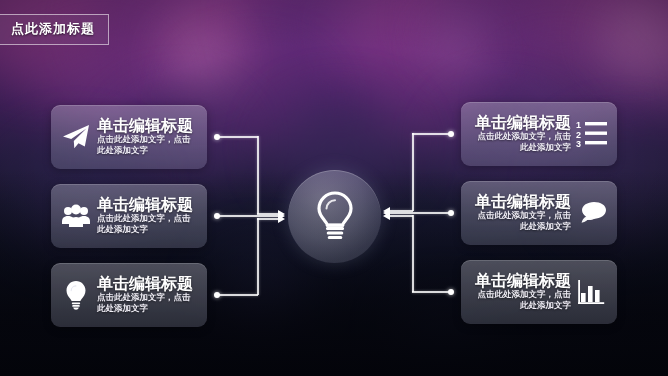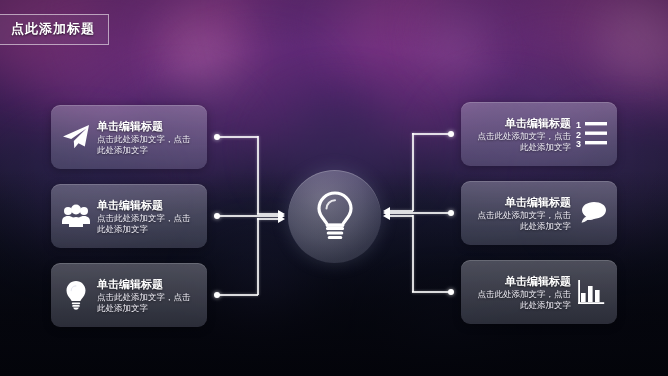--- a/index.html
+++ b/index.html
@@ -60,28 +60,29 @@
   .card.right{padding:0 6px 0 8px;}
   .card .icon{
     flex:0 0 auto;width:38px;height:38px;
     display:flex;align-items:center;justify-content:center;
     color:#fff;
   }
   .card .txt{flex:1 1 auto;min-width:0;padding:0 2px;}
   .card.left .txt{text-align:left;}
   .card.right .txt{text-align:right;}
   .c-title{
-    font-size:11px;font-weight:bold;color:#ffffff;line-height:14px;
+    font-size:16px;font-weight:bold;color:#ffffff;line-height:14px;
     text-shadow:0 1px 2px rgba(0,0,0,.55);
     white-space:nowrap;
   }
   .c-body{
     font-size:8.5px;color:#f0eef6;line-height:11px;
     text-shadow:0 1px 2px rgba(0,0,0,.5);
     margin-top:1px;
+    font-weight:bold;
   }
 
   
   #card-l1{left:51px;top:105px;}
   #card-l2{left:51px;top:184px;}
   #card-l3{left:51px;top:263px;}
   #card-r1{left:461px;top:102px;}
   #card-r2{left:461px;top:181px;}
   #card-r3{left:461px;top:260px;}
 

